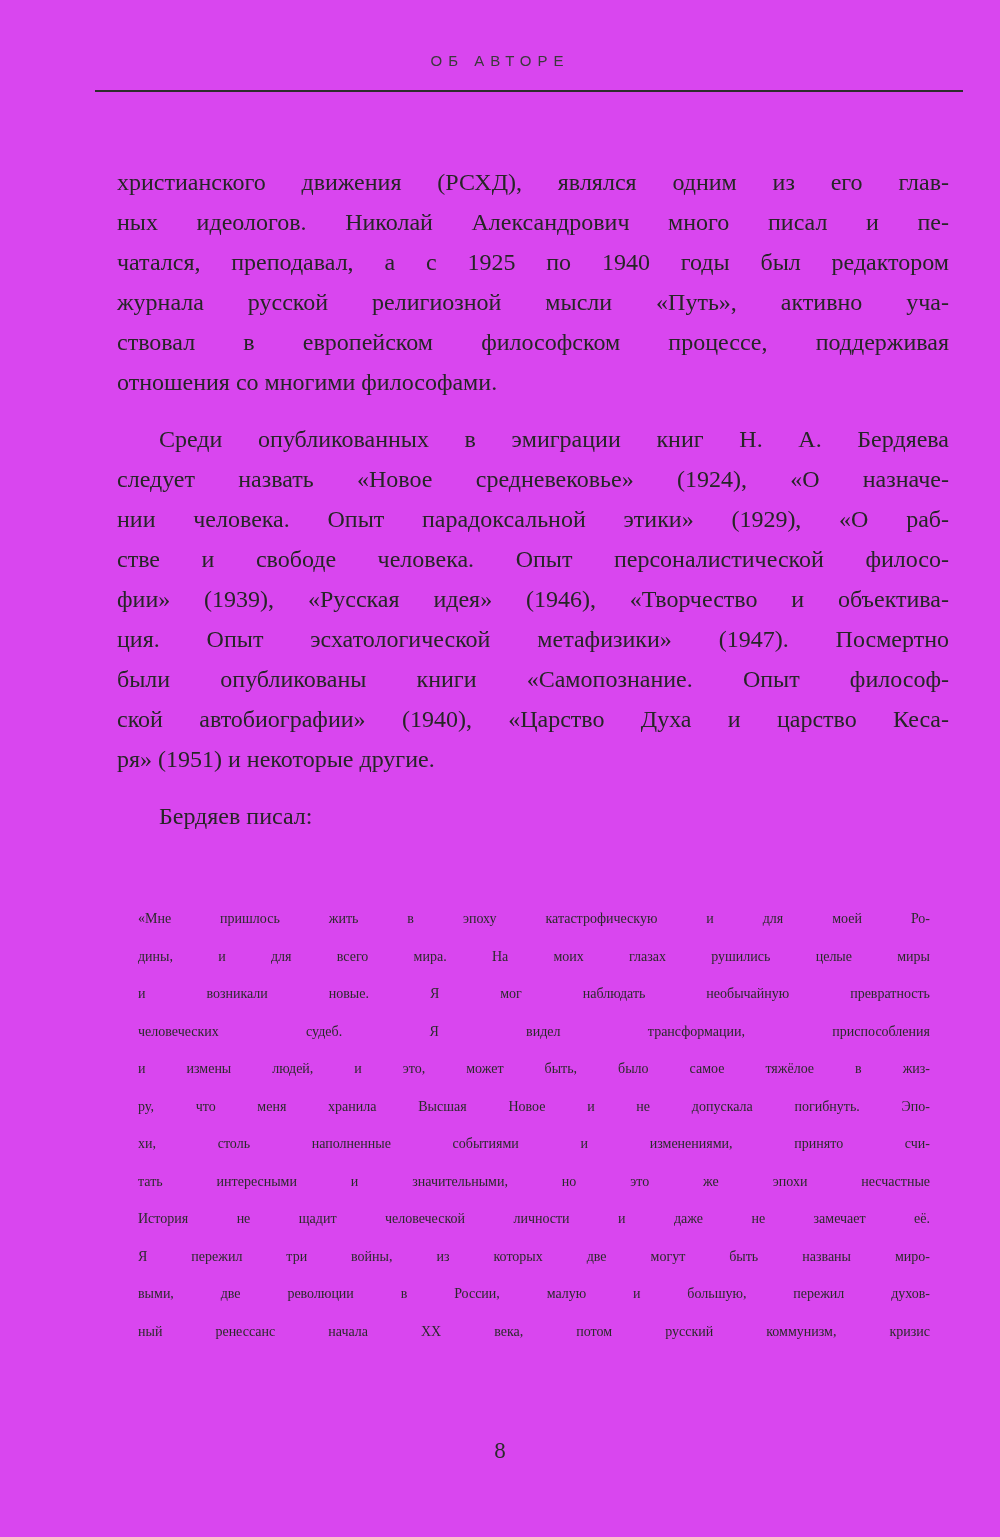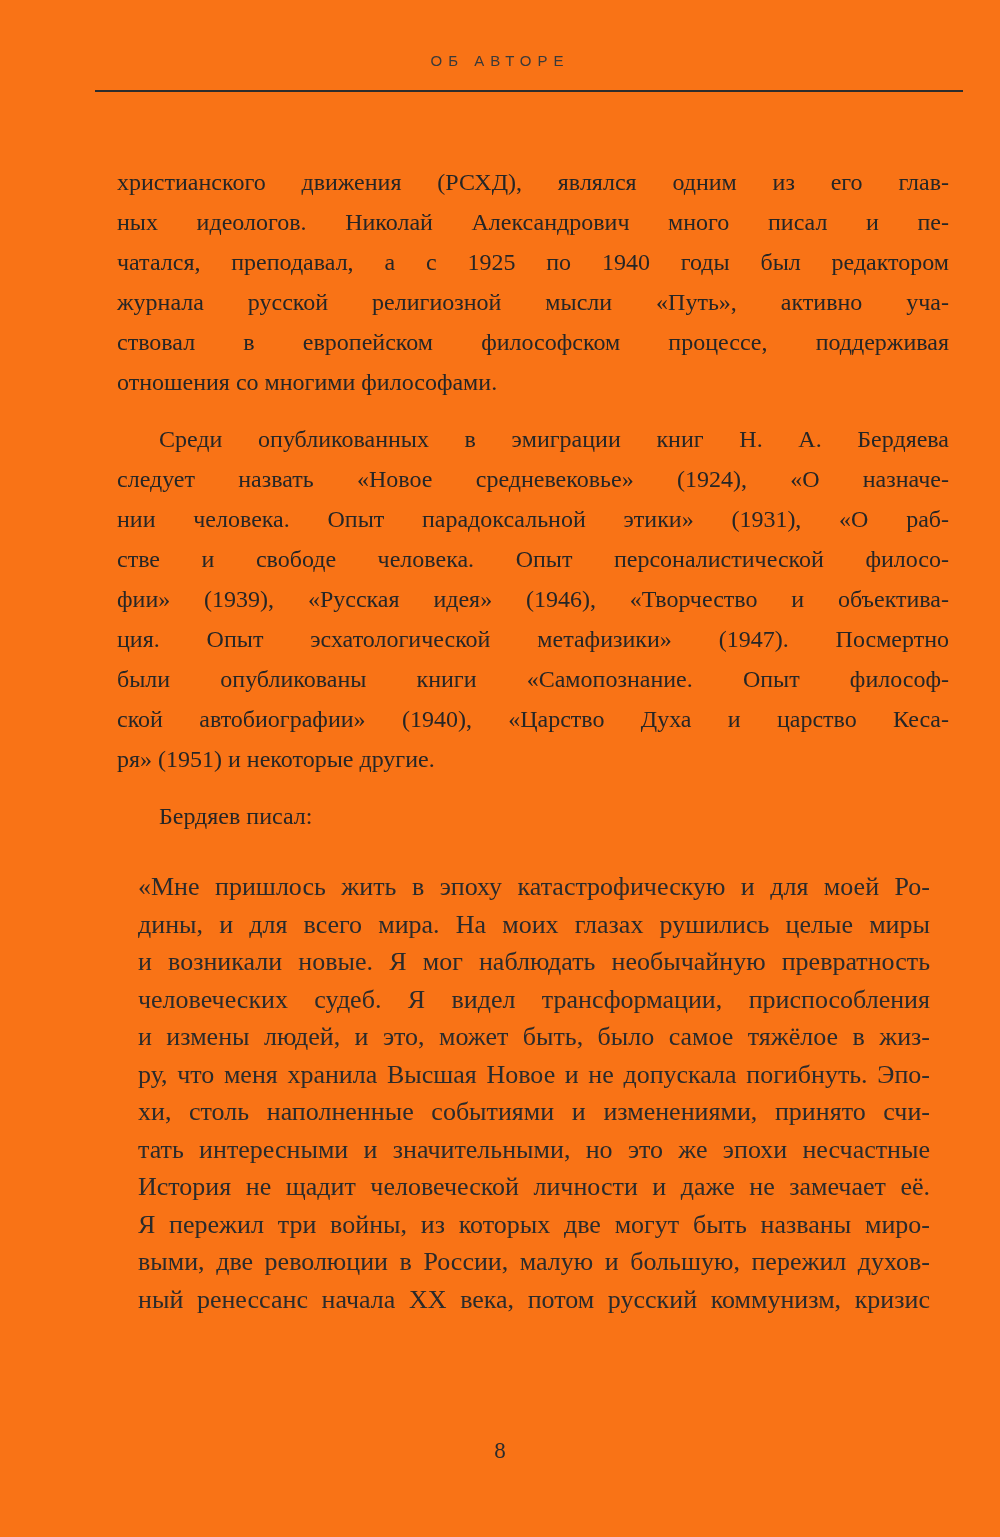--- a/index.html
+++ b/index.html
@@ -5,21 +5,21 @@
   html, body {
     margin: 0;
     padding: 0;
     background: #f4f4f2;
   }
   .page {
     position: relative;
     width: 1000px;
     height: 1537px;
     margin: 0 auto;
-    background: #f97316;
+    background: #d946ef;
     font-family: "Liberation Serif", "DejaVu Serif", serif;
     color: #262626;
     overflow: hidden;
   }
   .running-head {
     position: absolute;
     top: 52px;
     left: 0;
     width: 100%;
     text-align: center;
@@ -52,24 +52,24 @@
     white-space: normal;
   }
   .line.last {
     text-align: left;
     text-align-last: left;
   }
   .line.indent {
     text-indent: 42px;
   }
   .block-quote {
-    margin-top: 32px;
+    margin-top: 64px;
     margin-left: 38px;
     width: 792px;
-    font-size: 26px;
+    font-size: 14px;
     line-height: 37.5px;
     color: #2b2b2b;
   }
   .qline {
     text-align: justify;
     text-align-last: justify;
   }
   .page-number {
     position: absolute;
     top: 1438px;
@@ -93,21 +93,21 @@
         <div class="line">христианского движения (РСХД), являлся одним из его глав-</div>
         <div class="line">ных идеологов. Николай Александрович много писал и пе-</div>
         <div class="line">чатался, преподавал, а с 1925 по 1940 годы был редактором</div>
         <div class="line">журнала русской религиозной мысли «Путь», активно уча-</div>
         <div class="line">ствовал в европейском философском процессе, поддерживая</div>
         <div class="line last">отношения со многими философами.</div>
       </div>
       <div class="paragraph">
         <div class="line indent">Среди опубликованных в эмиграции книг Н. А. Бердяева</div>
         <div class="line">следует назвать «Новое средневековье» (1924), «О назначе-</div>
-        <div class="line">нии человека. Опыт парадоксальной этики» (1931), «О раб-</div>
+        <div class="line">нии человека. Опыт парадоксальной этики» (1929), «О раб-</div>
         <div class="line">стве и свободе человека. Опыт персоналистической филосо-</div>
         <div class="line">фии» (1939), «Русская идея» (1946), «Творчество и объектива-</div>
         <div class="line">ция. Опыт эсхатологической метафизики» (1947). Посмертно</div>
         <div class="line">были опубликованы книги «Самопознание. Опыт философ-</div>
         <div class="line">ской автобиографии» (1940), «Царство Духа и царство Кеса-</div>
         <div class="line last">ря» (1951) и некоторые другие.</div>
       </div>
       <div class="paragraph">
         <div class="line last indent">Бердяев писал:</div>
       </div>

